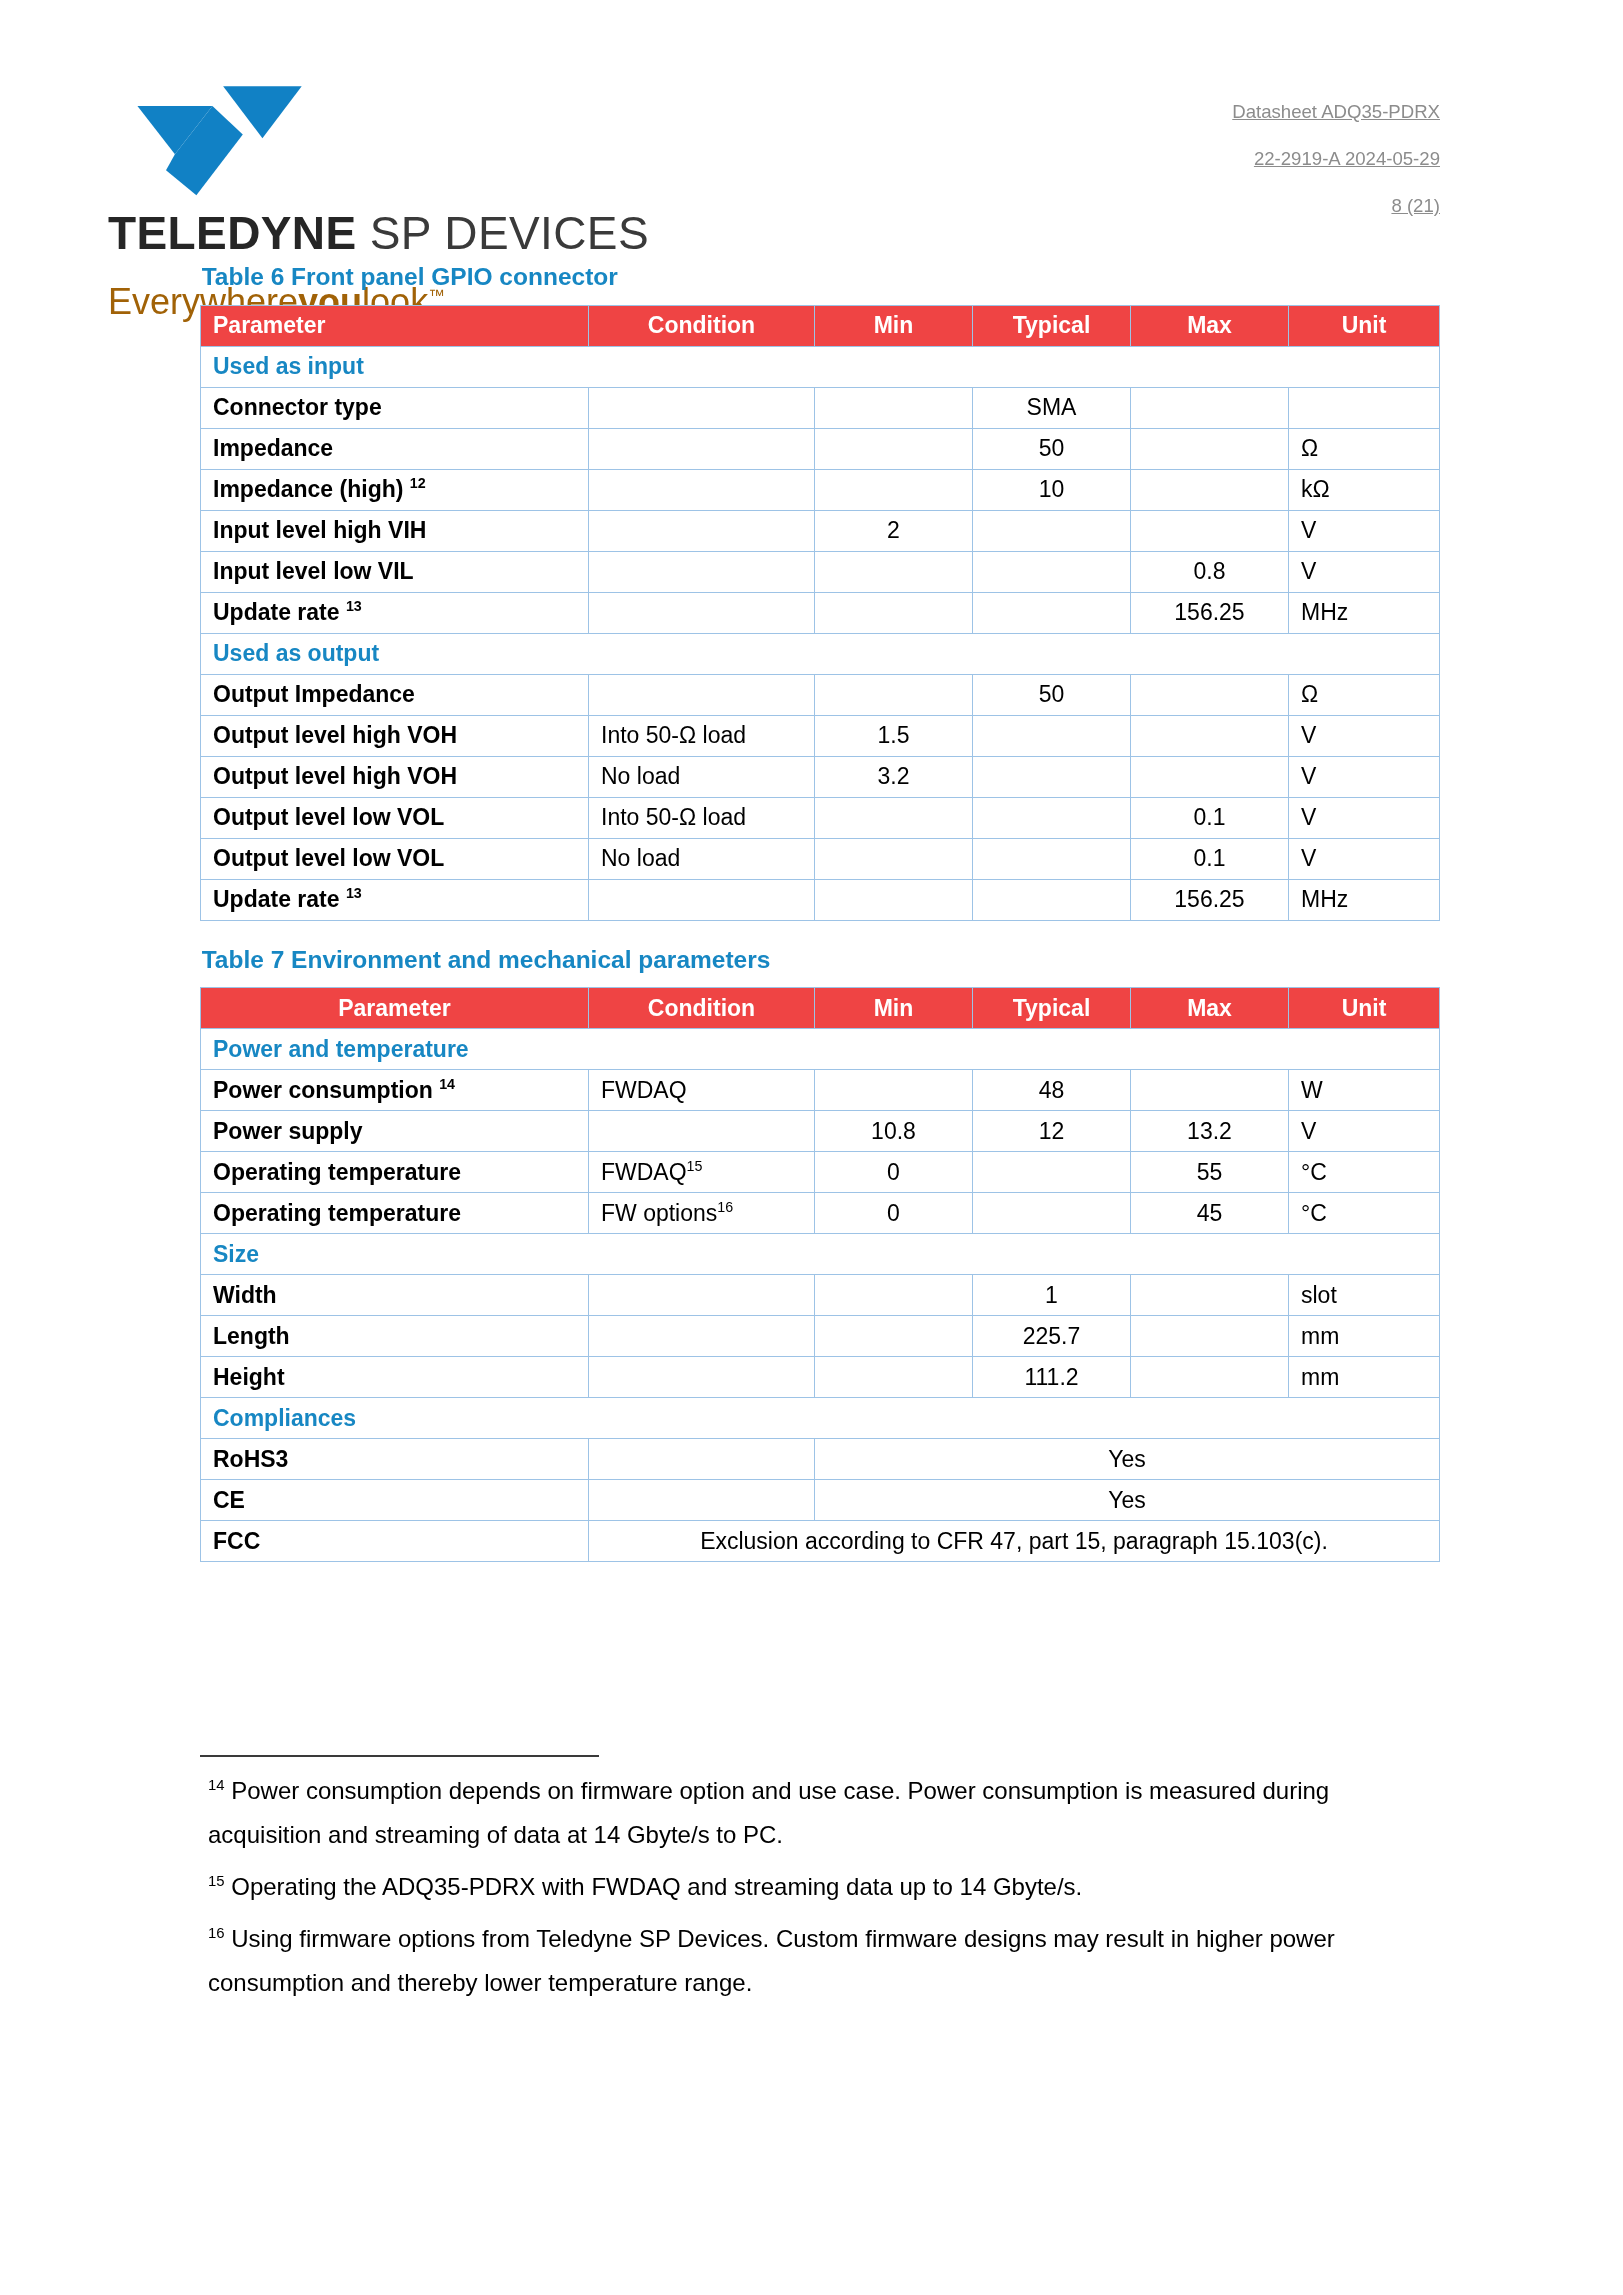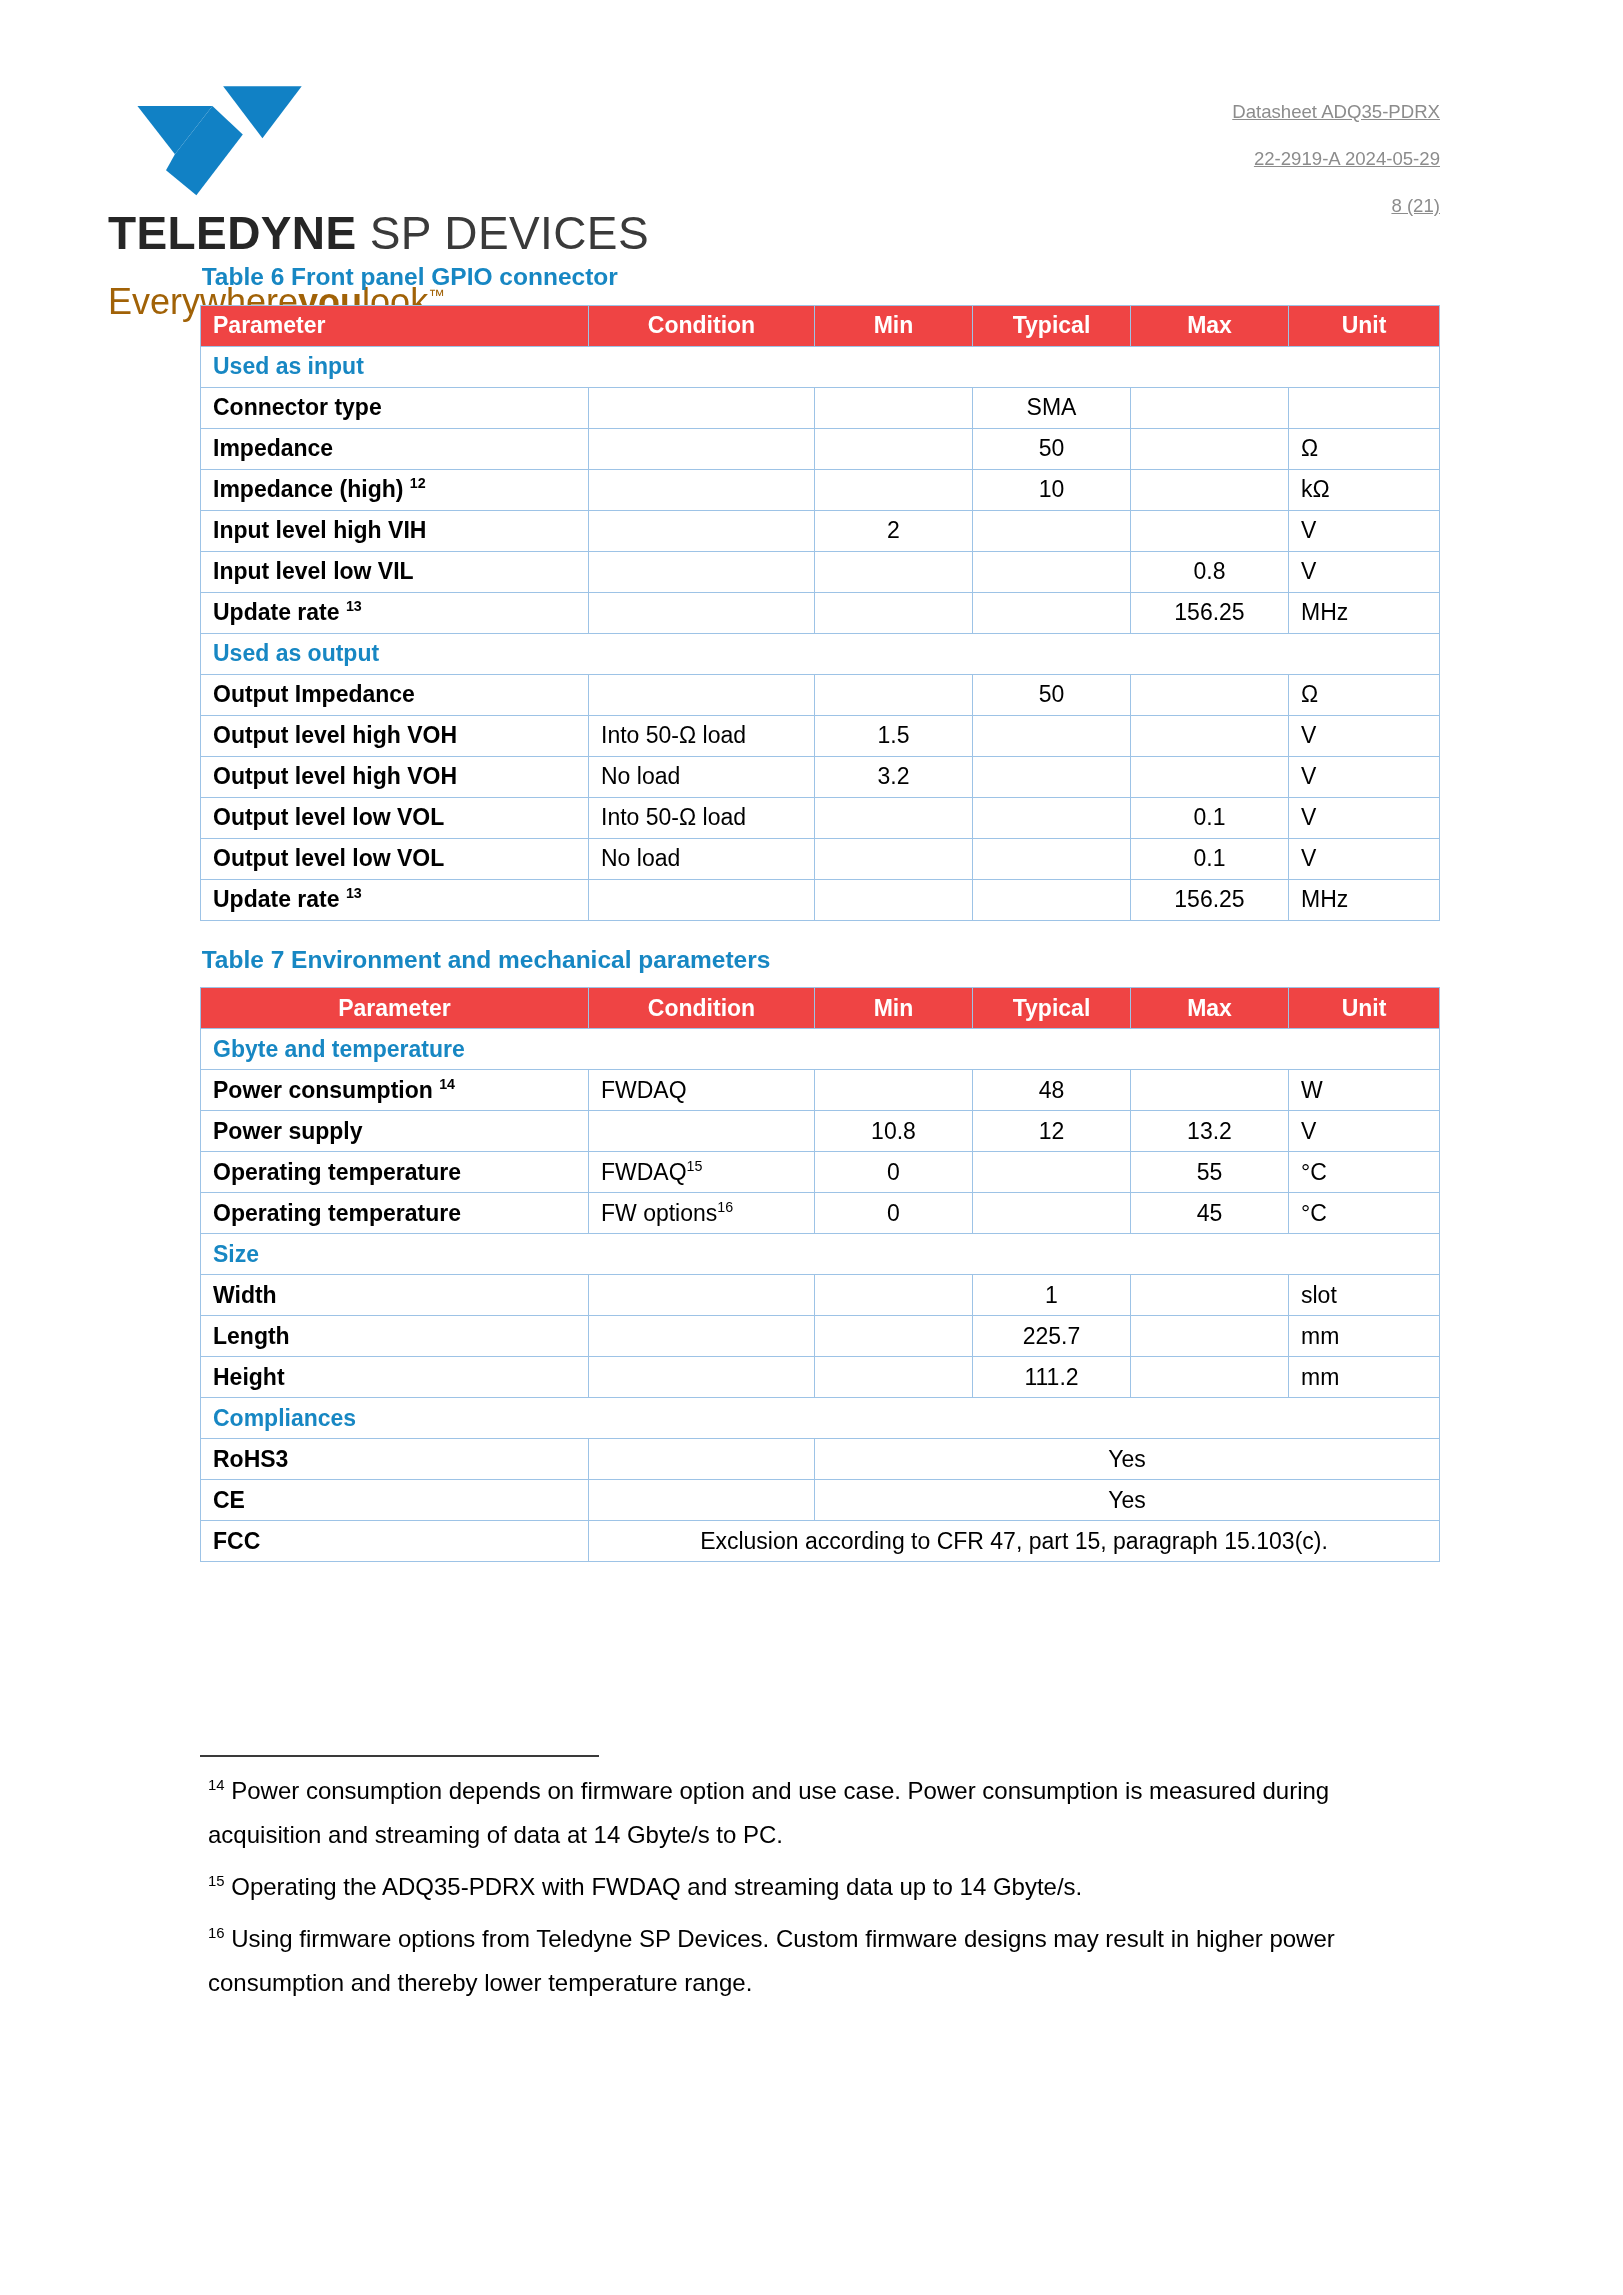--- a/index.html
+++ b/index.html
@@ -282,21 +282,21 @@
             <th>Parameter</th>
             <th>Condition</th>
             <th>Min</th>
             <th>Typical</th>
             <th>Max</th>
             <th>Unit</th>
           </tr>
         </thead>
         <tbody>
           <tr>
-            <td class="section-cell" colspan="6">Gbyte and temperature</td>
+            <td class="section-cell" colspan="6">Power and temperature</td>
           </tr>
           <tr>
             <td class="param-cell">Power consumption <sup>14</sup></td>
             <td class="cond-cell">FWDAQ</td>
             <td class="num-cell"></td>
             <td class="num-cell">48</td>
             <td class="num-cell"></td>
             <td class="unit-cell">W</td>
           </tr>
           <tr>

